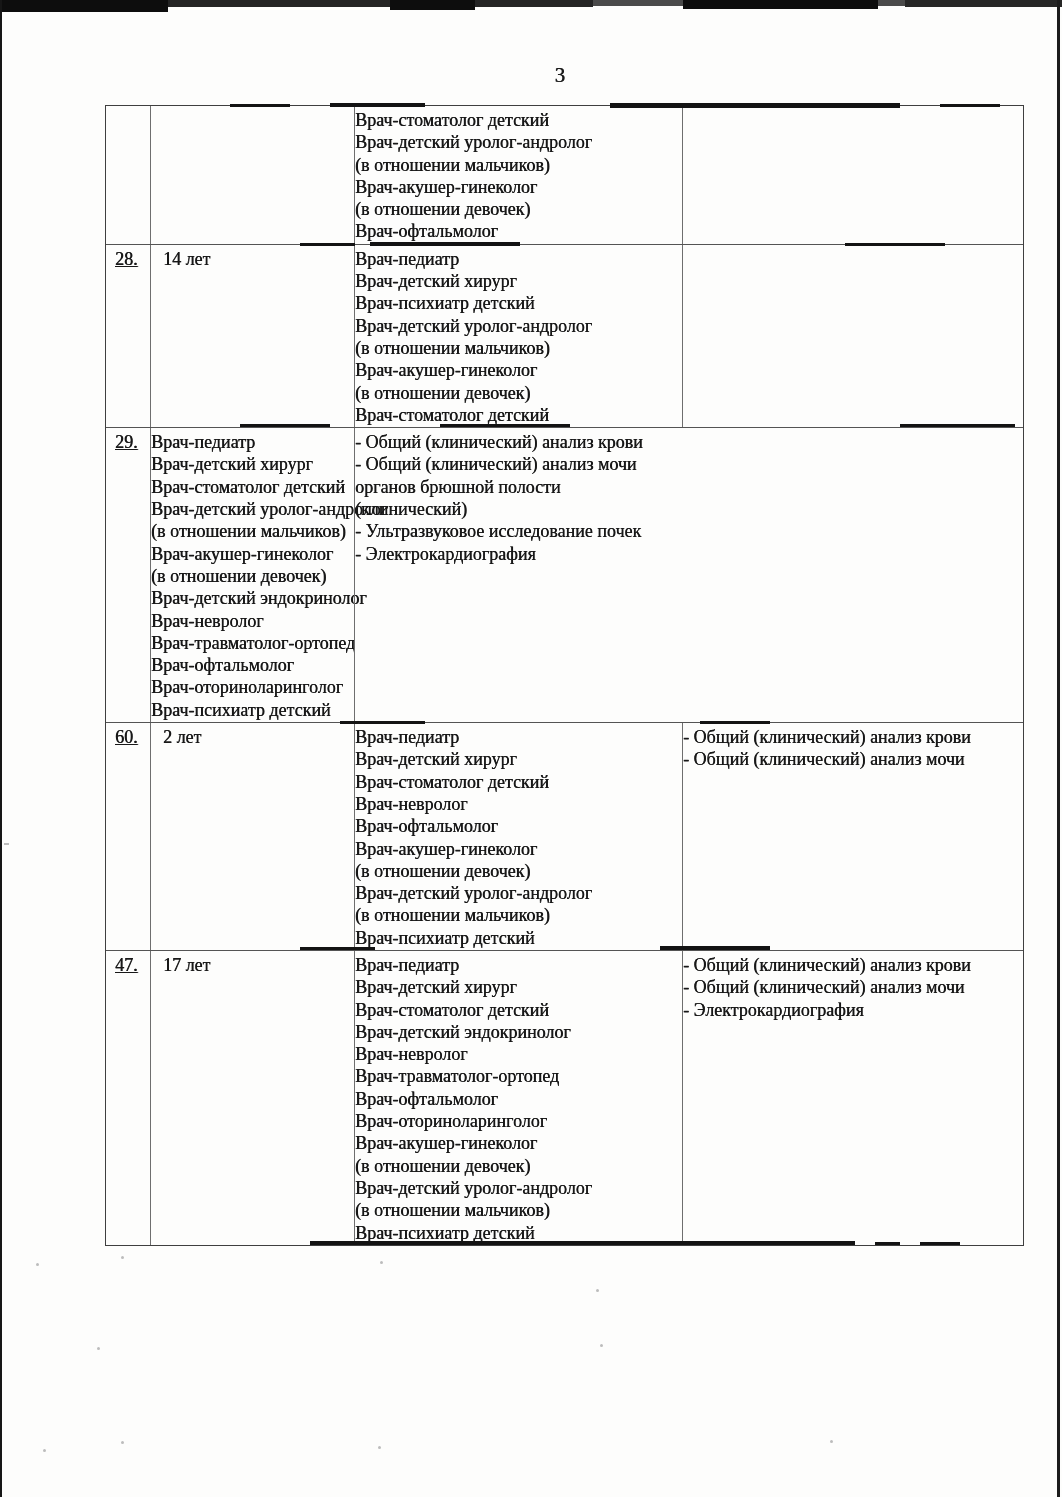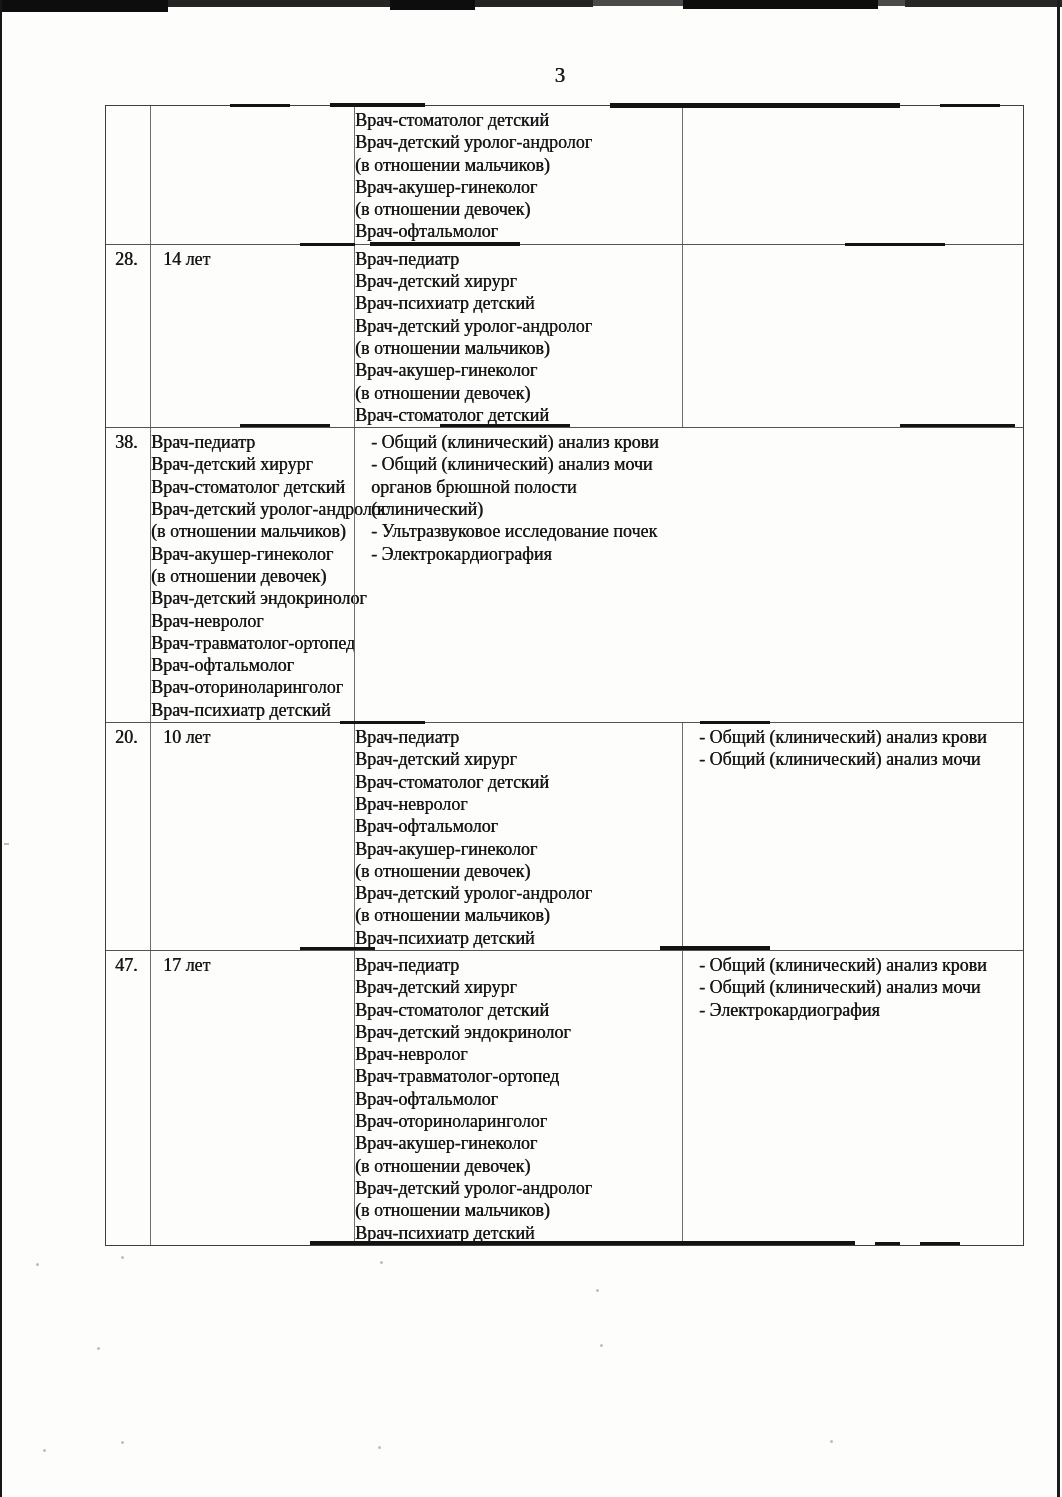--- a/index.html
+++ b/index.html
@@ -27,24 +27,24 @@
   
   .doc-table {
     position:absolute; left:105px; top:105px; width:917px;
     border:1.8px solid #3f3f3f;
     background:transparent;
   }
   .t-row { display:grid; grid-template-columns:44px 204px 328px 1fr; }
   .t-row.divided { border-top:1.6px solid #545454; }
   .cell { padding:3px 4px 1px 10px; }
   .cell + .cell { border-left:1.3px solid #6e6e6e; }
-  .cell-num { padding-left:9px; }
+  .cell-num { padding-left:9px;text-decoration:underline; }
   .cell-age { padding-left:12px; }
   .cell-doctors { padding-left:0; }
-  .cell-tests { padding-left:16px; }
+  .cell-tests { padding-left:0; }
   .line, .cell-num, .cell-age {
     font-size:18px; line-height:22.3px; white-space:pre;
     text-shadow:.38px 0 0 currentColor;
     color:#181818;
   }
   
   .rule-dash { position:absolute; background:#131313; }
 </style>
 </head>
 <body>
@@ -85,21 +85,21 @@
           <div class="line">Врач-психиатр детский</div>
           <div class="line">Врач-детский уролог-андролог</div>
           <div class="line">(в отношении мальчиков)</div>
           <div class="line">Врач-акушер-гинеколог</div>
           <div class="line">(в отношении девочек)</div>
           <div class="line">Врач-стоматолог детский</div>
         </div>
         <div class="cell cell-tests"></div>
       </div>
       <div class="t-row divided">
-        <div class="cell cell-num">38.</div>
+        <div class="cell cell-num">29.</div>
         <div class="cell cell-doctors">
           <div class="line">Врач-педиатр</div>
           <div class="line">Врач-детский хирург</div>
           <div class="line">Врач-стоматолог детский</div>
           <div class="line">Врач-детский уролог-андролог</div>
           <div class="line">(в отношении мальчиков)</div>
           <div class="line">Врач-акушер-гинеколог</div>
           <div class="line">(в отношении девочек)</div>
           <div class="line">Врач-детский эндокринолог</div>
           <div class="line">Врач-невролог</div>
@@ -111,22 +111,22 @@
         <div class="cell cell-tests">
           <div class="line">- Общий (клинический) анализ крови</div>
           <div class="line">- Общий (клинический) анализ мочи</div>
           <div class="line">органов брюшной полости</div>
           <div class="line">(клинический)</div>
           <div class="line">- Ультразвуковое исследование почек</div>
           <div class="line">- Электрокардиография</div>
         </div>
       </div>
       <div class="t-row divided">
-        <div class="cell cell-num">20.</div>
-        <div class="cell cell-age">10 лет</div>
+        <div class="cell cell-num">60.</div>
+        <div class="cell cell-age">2 лет</div>
         <div class="cell cell-doctors">
           <div class="line">Врач-педиатр</div>
           <div class="line">Врач-детский хирург</div>
           <div class="line">Врач-стоматолог детский</div>
           <div class="line">Врач-невролог</div>
           <div class="line">Врач-офтальмолог</div>
           <div class="line">Врач-акушер-гинеколог</div>
           <div class="line">(в отношении девочек)</div>
           <div class="line">Врач-детский уролог-андролог</div>
           <div class="line">(в отношении мальчиков)</div>

